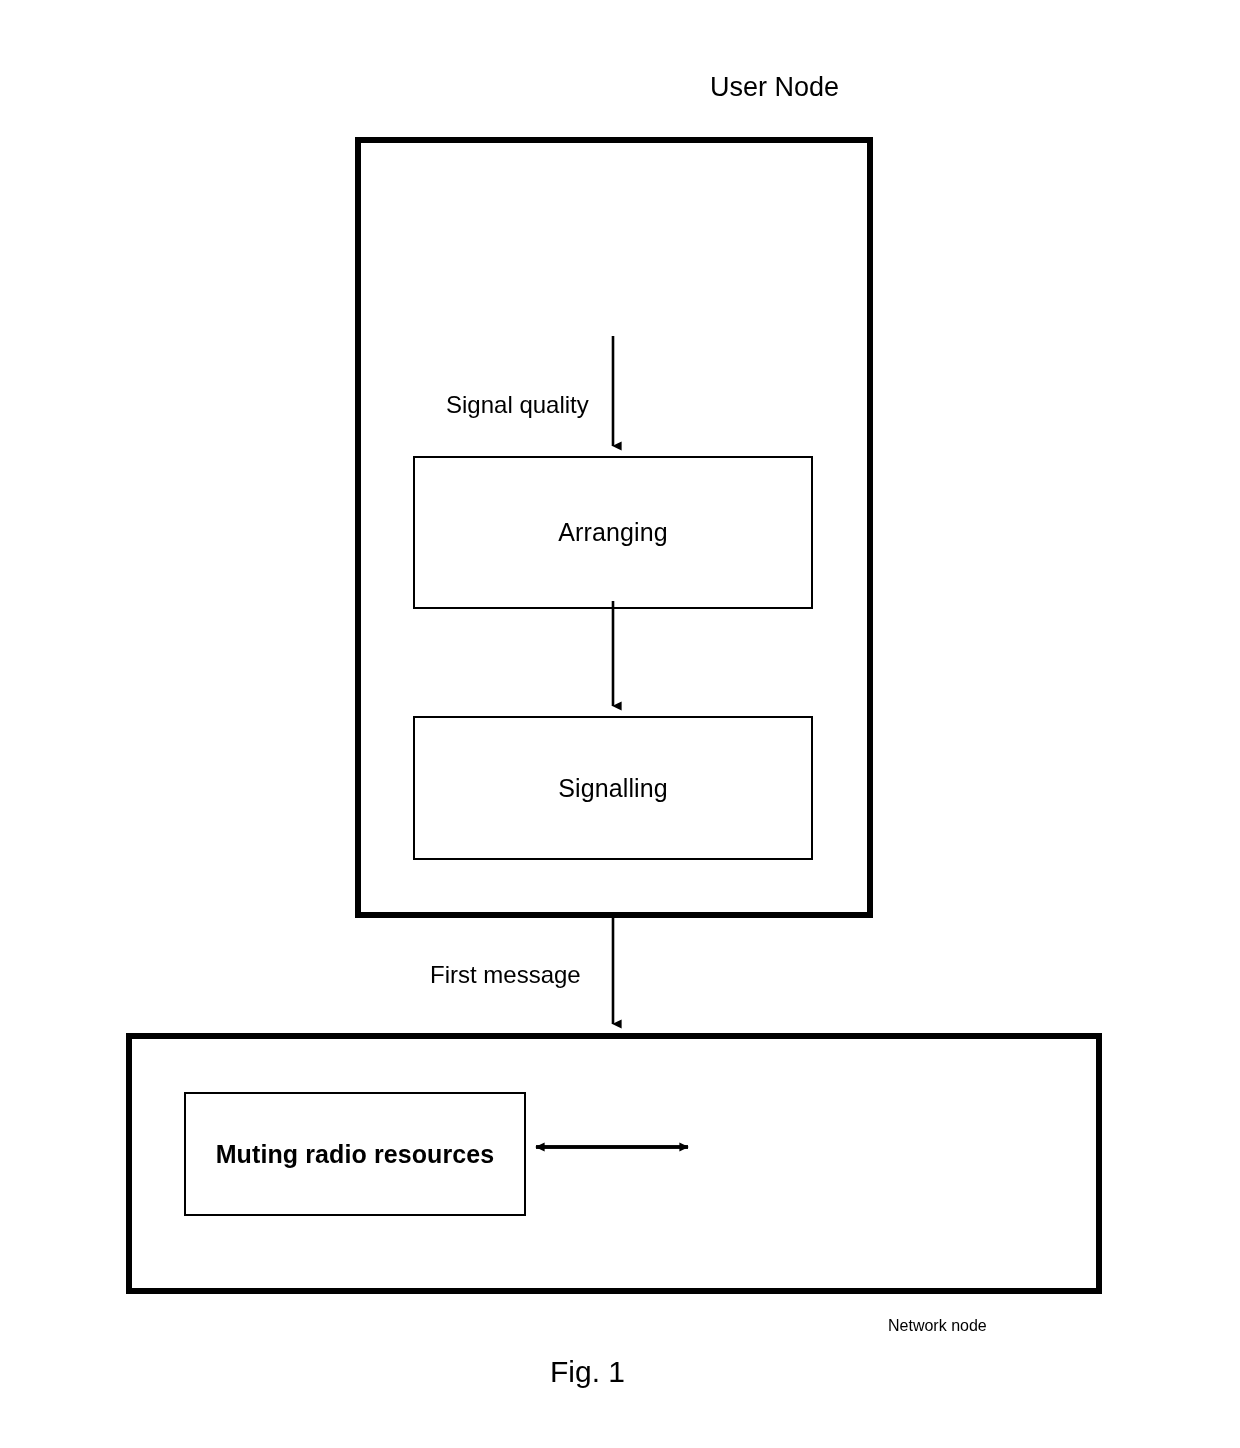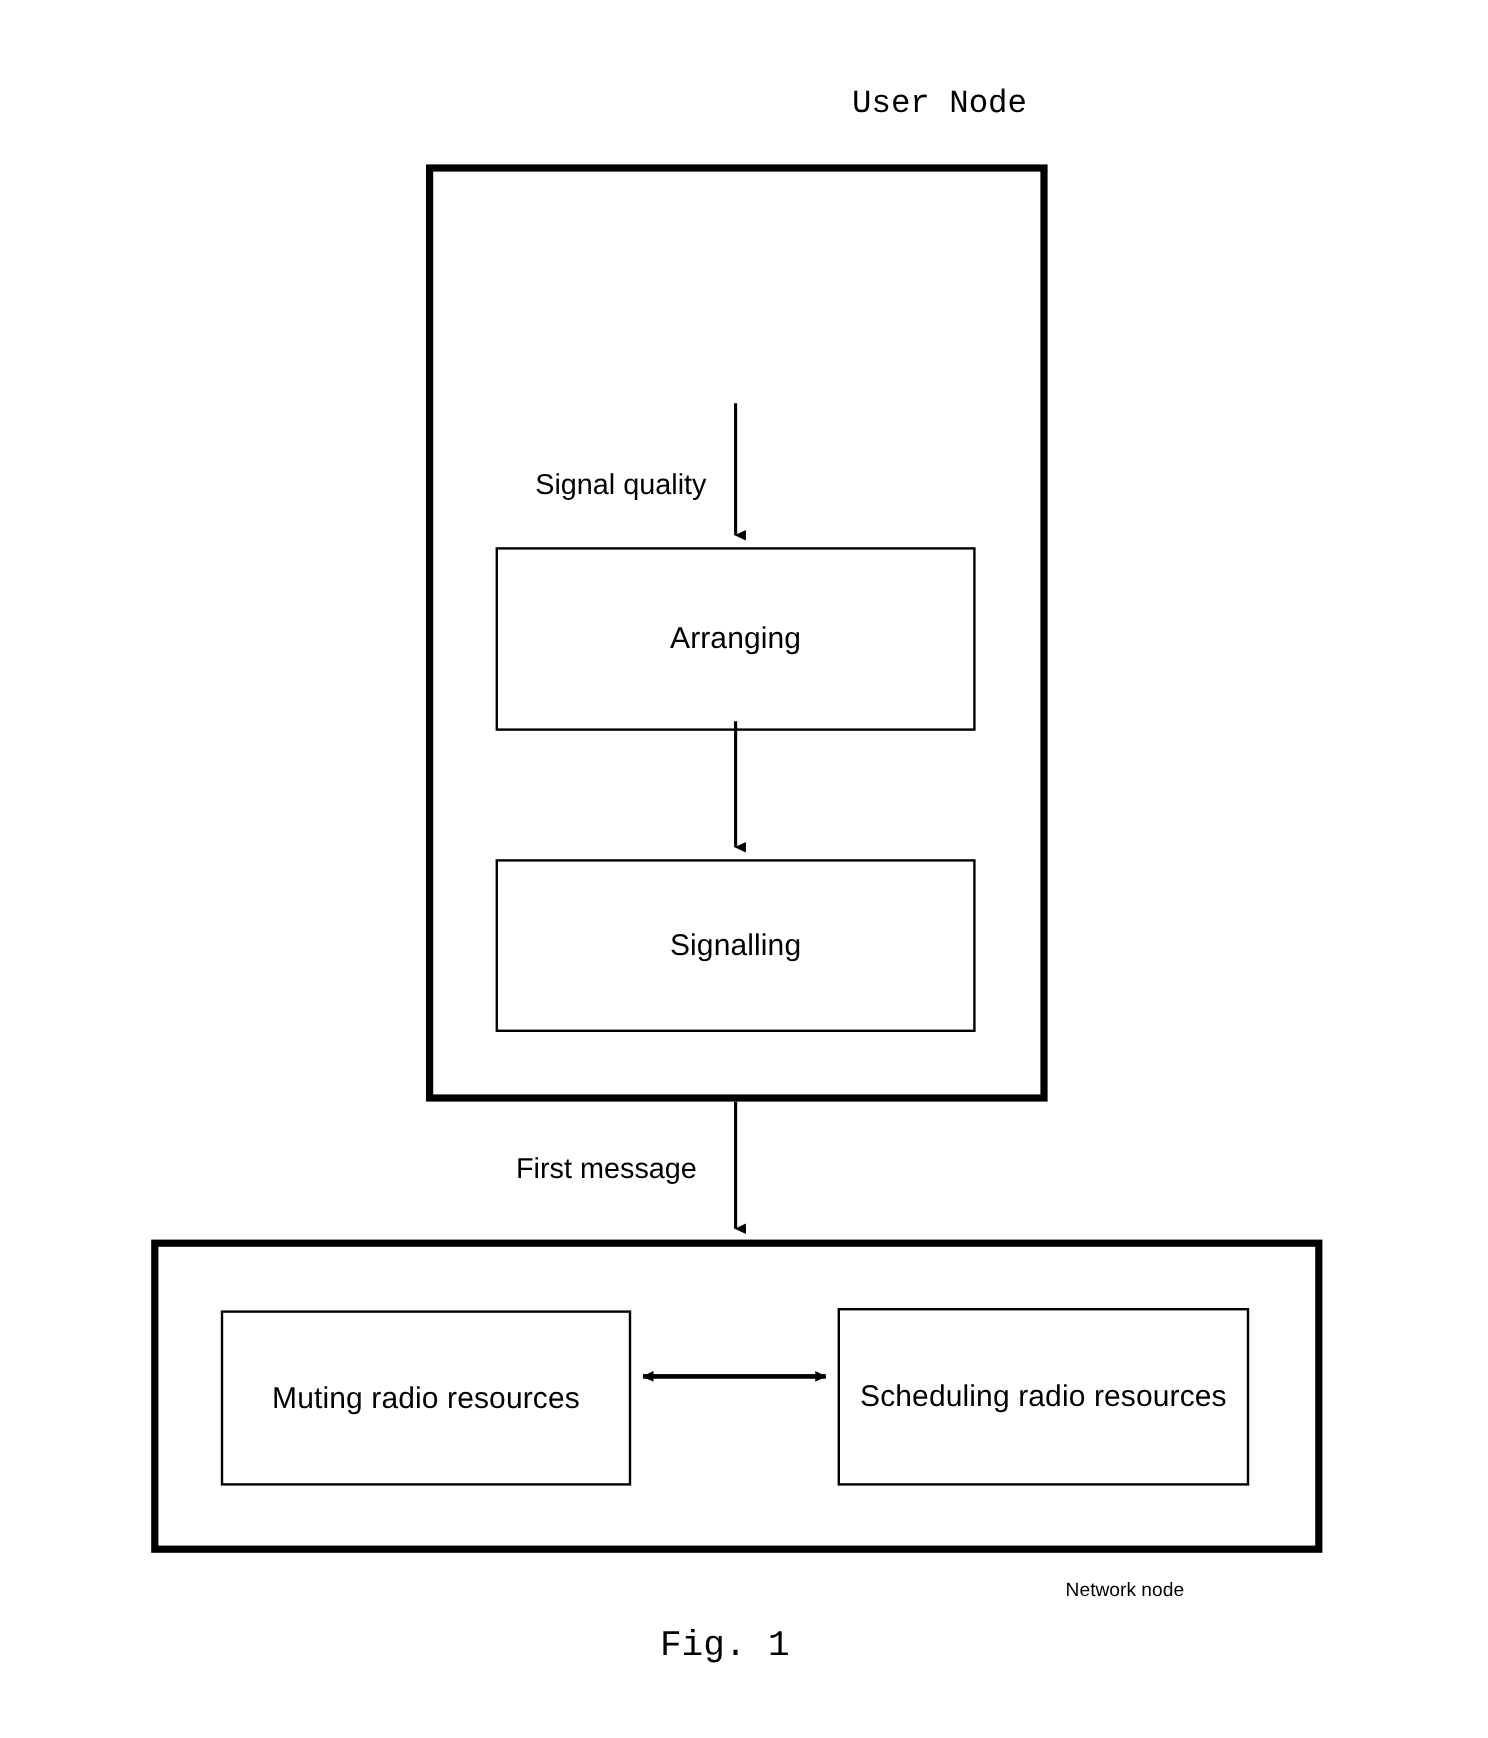--- a/index.html
+++ b/index.html
@@ -19,21 +19,21 @@
     background: #ffffff;
     overflow: hidden;
   }
   .lbl {
     position: absolute;
     white-space: nowrap;
     line-height: 1;
   }
   
   .serif {
-    font-family: Liberation Mono, monospace;
+    font-family: Liberation Sans, sans-serif;
   }
   
   .sans {
     font-family: "Liberation Sans", "DejaVu Sans", sans-serif;
   }
 
   
   .outer-box {
     position: absolute;
     border: 6px solid #000000;
@@ -95,27 +95,24 @@
   <div class="inner-box" id="step-signalling" style="left:413px; top:716px; width:400px; height:144px;justify-content:center;">
     <span class="box-text sans">Signalling</span>
   </div>
 
   <div class="lbl sans edge-label" id="signal-quality-label" style="left:446px; top:393px;">Signal quality</div>
 
   <div class="lbl sans edge-label" id="first-message-label" style="left:430px; top:963px;">First message</div>
 
   <div class="outer-box" id="network-node-box" style="left:126px; top:1033px; width:976px; height:261px;"></div>
 
-  <div class="inner-box" id="block-muting" style="left:184px; top:1092px; width:342px; height:146px;">
+  <div class="inner-box" id="block-muting" style="left:184px; top:1092px; width:342px; height:124px;font-weight:bold;">
     <span class="box-text sans">Muting radio resources</span>
   </div>
 
-  <div class="inner-box" id="block-scheduling" style="left:698px; top:1090px; width:343px; height:148px;">
-    <span class="box-text sans">Scheduling radio resources</span>
-  </div>
 
   <div class="lbl sans" id="network-node-title" style="left:888px; top:1318px;">Network node</div>
 
   <div class="lbl serif" id="fig-caption" style="left:550px; top:1357px;">Fig. 1</div>
 
   <svg id="arrows" viewBox="0 0 1240 1448">
     <defs>
       <marker id="arrowhead-down" markerWidth="10" markerHeight="10" refX="5" refY="8.6" orient="auto" markerUnits="userSpaceOnUse">
         <polygon points="0.6,0 9.4,0 5,9.4" fill="#000000"></polygon>
       </marker>

